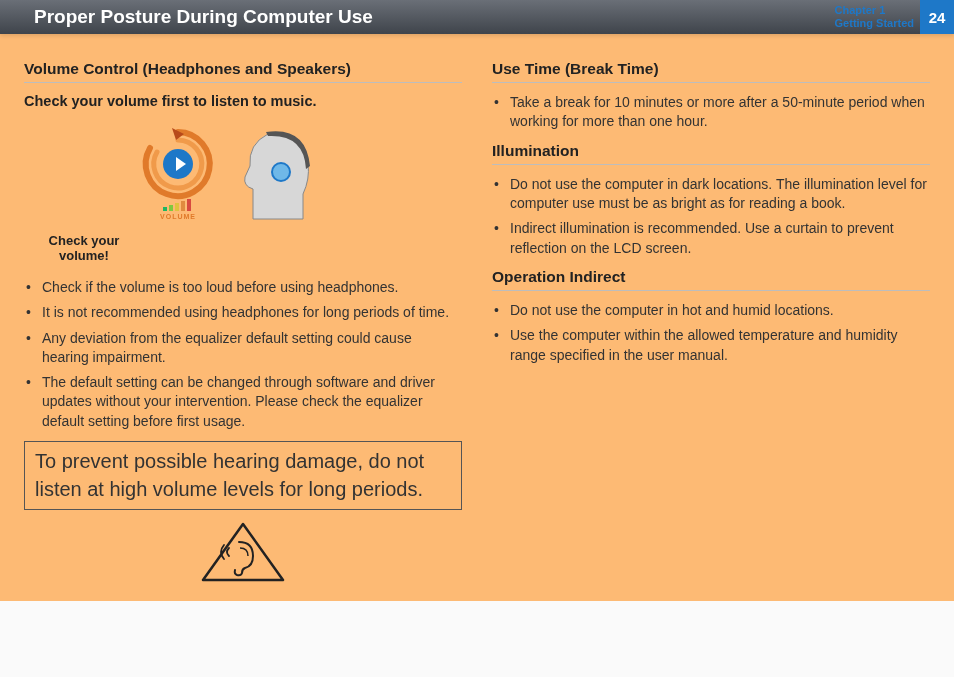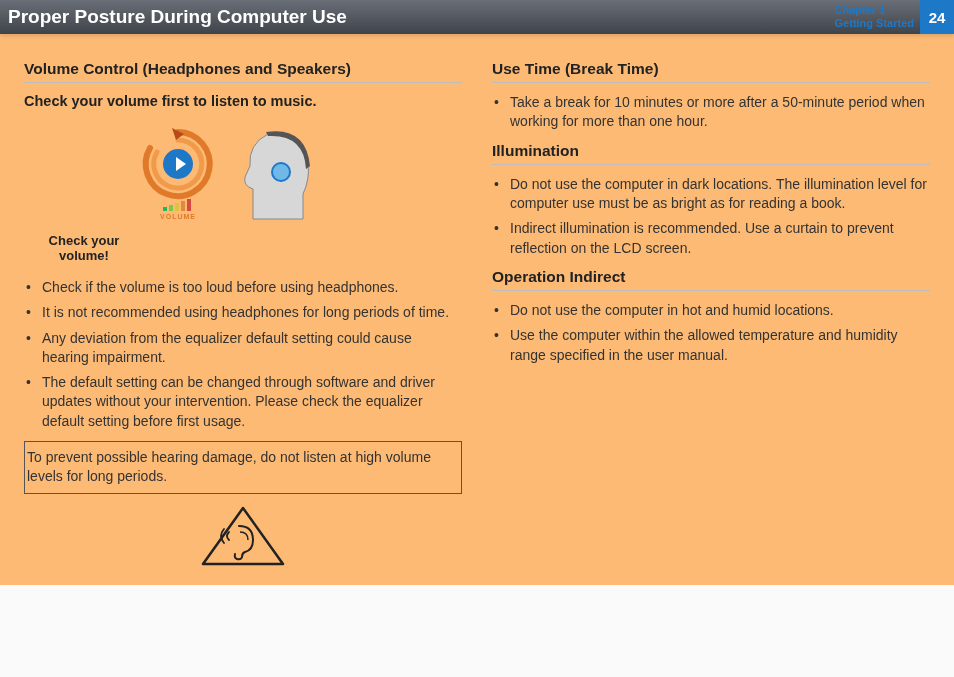--- a/index.html
+++ b/index.html
@@ -10,21 +10,21 @@
     background: #fafafa;
     width: 954px;
     height: 677px;
     overflow: hidden;
   }
   .page-header {
     background: linear-gradient(to bottom, #6a6f77 0%, #3f444b 100%);
     height: 34px;
     display: flex;
     align-items: center;
-    padding: 0 0 0 8px;
+    padding: 0 0 0 34px;
     position: relative;
     box-shadow: 0 2px 4px rgba(0,0,0,0.12);
   }
   .page-title {
     color: #fff;
     font-weight: 700;
     font-size: 19px;
   }
   .chapter-block {
     position: absolute;
@@ -91,22 +91,22 @@
   ul.bullets li::before {
     content: "•";
     position: absolute;
     left: 2px;
     top: 0;
     font-size: 14px;
     color: #333;
   }
   .warning-box {
     border: 1px solid #555;
-    padding: 6px 2px;
-    font-size: 14px;
+    padding: 6px 10px;
+    font-size: 20px;
     line-height: 1.38;
     margin-top: 8px;
   }
   .illus-wrap {
     text-align: center;
     margin: 6px 0 14px 0;
   }
   .illus-wrap svg { display: inline-block; }
   .illus-caption {
     font-weight: 700;

